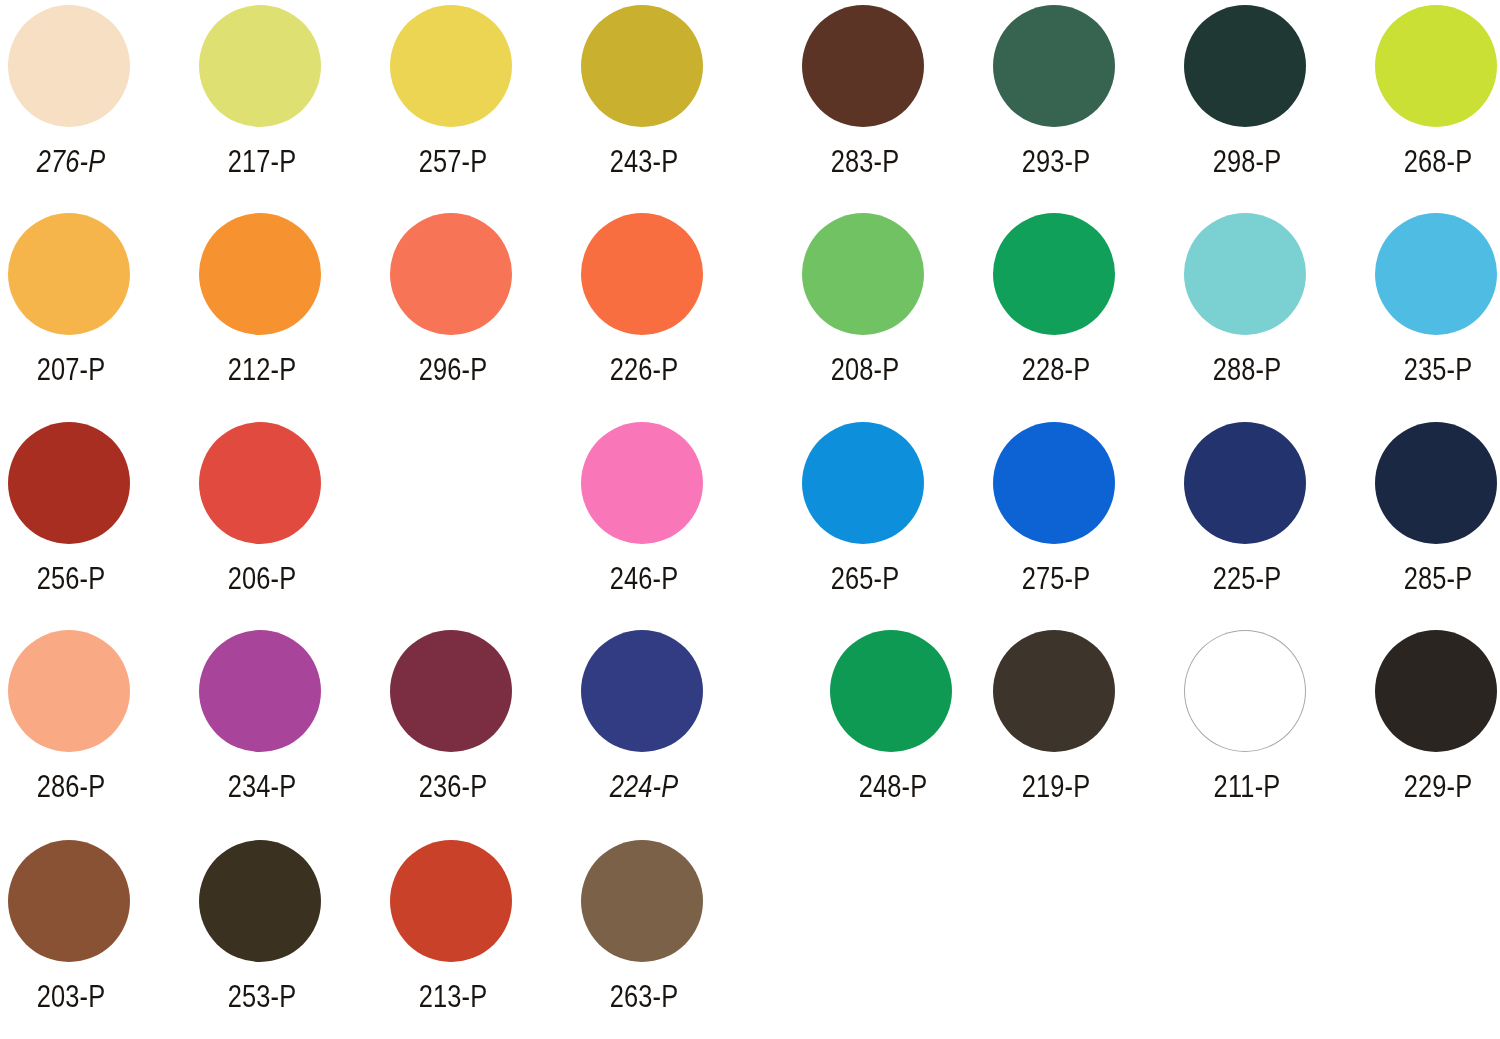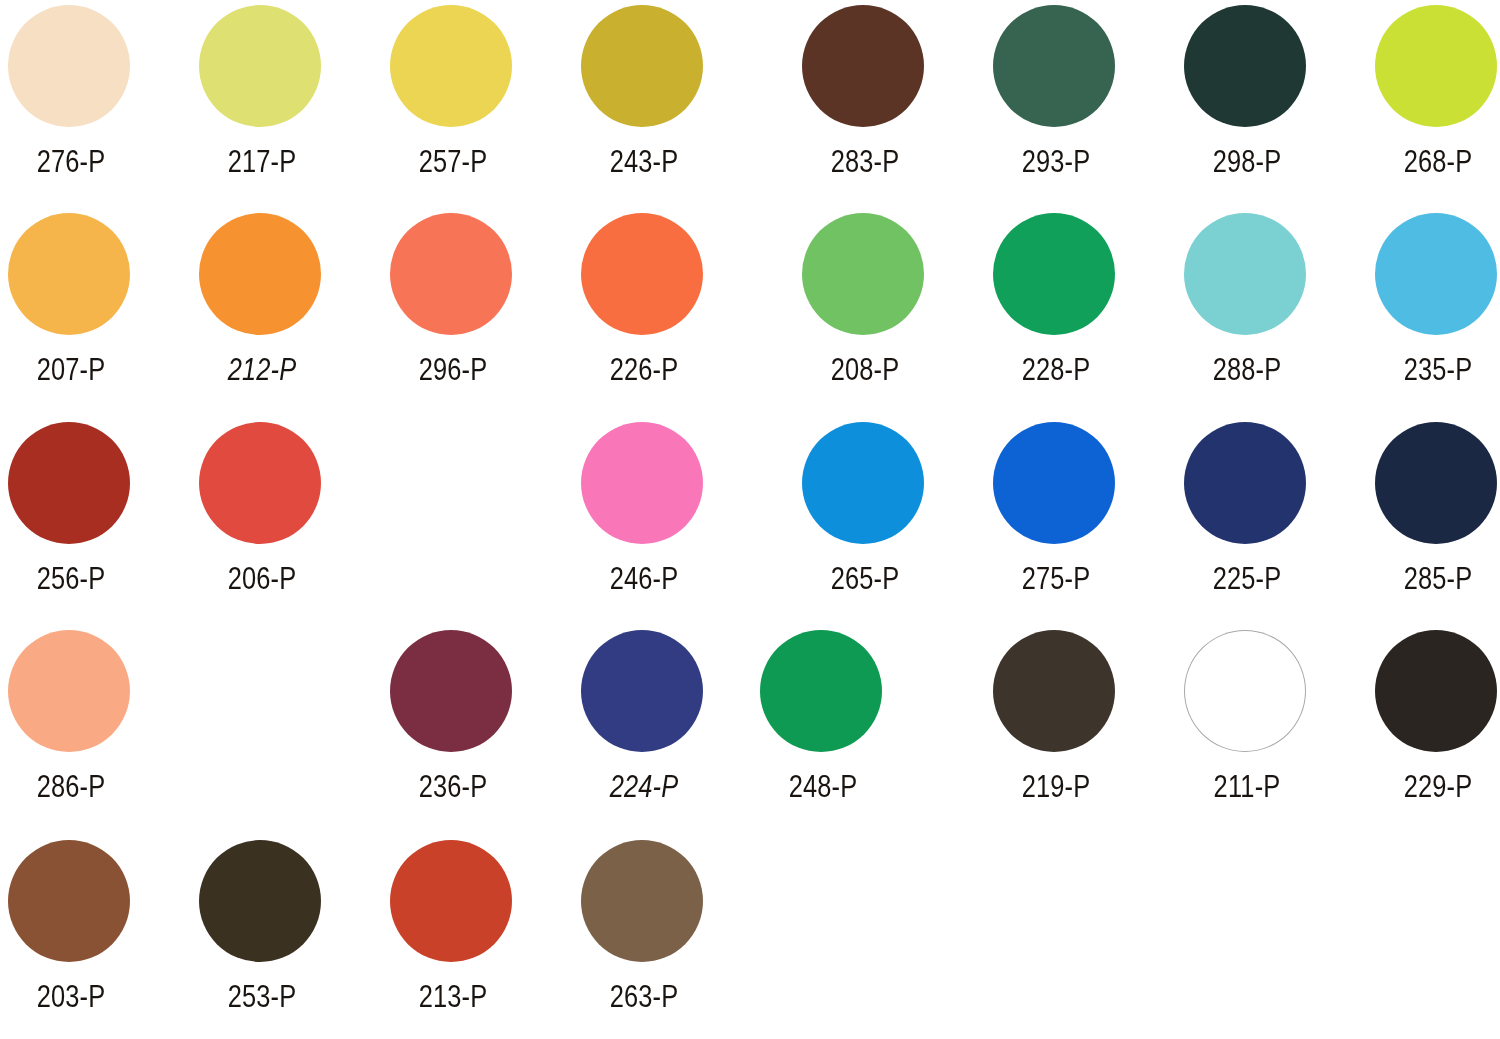--- a/index.html
+++ b/index.html
@@ -57,21 +57,21 @@
     transform: scaleX(0.82);
     transform-origin: center center;
     white-space: nowrap;
   }
 </style>
 </head>
 <body>
 
 <div id="page">
   <div class="swatch-grid" id="swatch-grid">
-      <div class="swatch-cell" style="left: 8px; top: 5px;">
+      <div class="swatch-cell" style="left: 8px; top: 5px; font-style: italic;">
         <div class="swatch-dot" style="background: rgb(246, 223, 194);"></div>
         <div class="swatch-label">276-P</div>
       </div>
       <div class="swatch-cell" style="left: 199px; top: 5px; text-decoration: underline;">
         <div class="swatch-dot" style="background: rgb(223, 224, 114);"></div>
         <div class="swatch-label">217-P</div>
       </div>
       <div class="swatch-cell" style="left: 390px; top: 5px;">
         <div class="swatch-dot" style="background: rgb(235, 213, 82);"></div>
         <div class="swatch-label">257-P</div>
@@ -93,21 +93,21 @@
         <div class="swatch-label">298-P</div>
       </div>
       <div class="swatch-cell" style="left: 1375px; top: 5px;">
         <div class="swatch-dot" style="background: rgb(203, 224, 52);"></div>
         <div class="swatch-label">268-P</div>
       </div>
       <div class="swatch-cell" style="left: 8px; top: 213px;">
         <div class="swatch-dot" style="background: rgb(246, 181, 75);"></div>
         <div class="swatch-label">207-P</div>
       </div>
-      <div class="swatch-cell" style="left: 199px; top: 213px; font-style: italic;">
+      <div class="swatch-cell" style="left: 199px; top: 213px;">
         <div class="swatch-dot" style="background: rgb(247, 146, 48);"></div>
         <div class="swatch-label">212-P</div>
       </div>
       <div class="swatch-cell" style="left: 390px; top: 213px;">
         <div class="swatch-dot" style="background: rgb(248, 116, 87);"></div>
         <div class="swatch-label">296-P</div>
       </div>
       <div class="swatch-cell" style="left: 581px; top: 213px;">
         <div class="swatch-dot" style="background: rgb(248, 110, 65);"></div>
         <div class="swatch-label">226-P</div>
@@ -153,29 +153,33 @@
         <div class="swatch-label">225-P</div>
       </div>
       <div class="swatch-cell" style="left: 1375px; top: 422px;">
         <div class="swatch-dot" style="background: rgb(27, 40, 68);"></div>
         <div class="swatch-label">285-P</div>
       </div>
       <div class="swatch-cell" style="left: 8px; top: 630px;">
         <div class="swatch-dot" style="background: rgb(249, 170, 133);"></div>
         <div class="swatch-label">286-P</div>
       </div>
+      <div class="swatch-cell" style="left: 199px; top: 630px;">
+        <div class="swatch-dot" style="background: rgb(168, 68, 154);"></div>
+        <div class="swatch-label">234-P</div>
+      </div>
       <div class="swatch-cell" style="left: 390px; top: 630px;">
         <div class="swatch-dot" style="background: rgb(123, 46, 66);"></div>
         <div class="swatch-label">236-P</div>
       </div>
       <div class="swatch-cell" style="left: 581px; top: 630px; font-style: italic;">
         <div class="swatch-dot" style="background: rgb(49, 60, 130);"></div>
         <div class="swatch-label">224-P</div>
       </div>
-      <div class="swatch-cell" style="left: 760px; top: 630px;">
+      <div class="swatch-cell" style="left: 830px; top: 630px;">
         <div class="swatch-dot" style="background: rgb(14, 154, 82);"></div>
         <div class="swatch-label">248-P</div>
       </div>
       <div class="swatch-cell" style="left: 993px; top: 630px;">
         <div class="swatch-dot" style="background: rgb(61, 53, 44);"></div>
         <div class="swatch-label">219-P</div>
       </div>
       <div class="swatch-cell" style="left: 1184px; top: 630px;">
         <div class="swatch-dot outlined" style="background: rgb(255, 255, 255);"></div>
         <div class="swatch-label">211-P</div>

